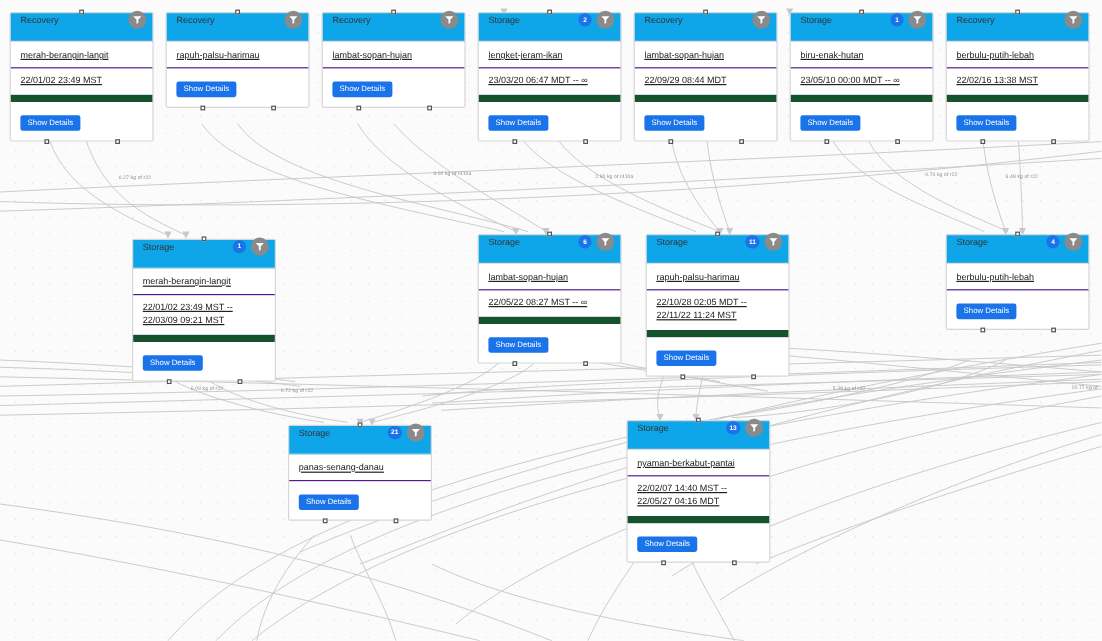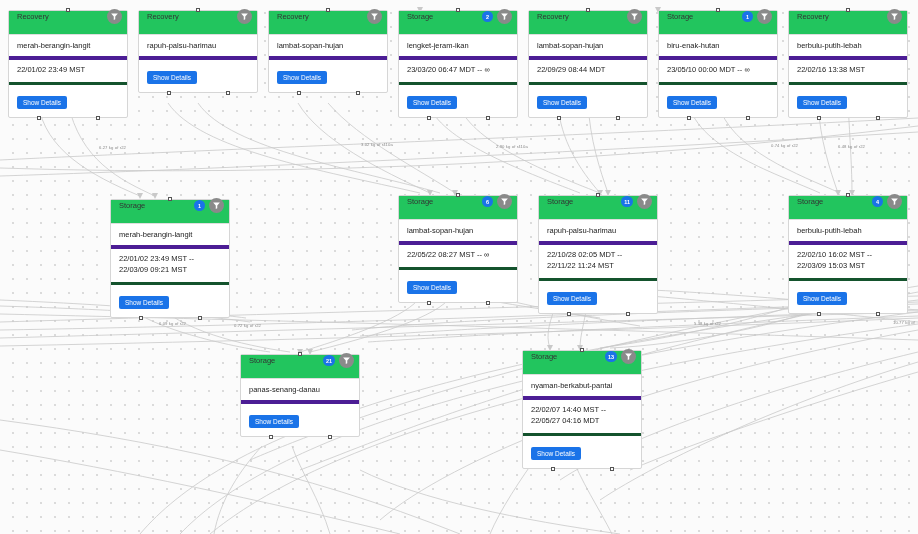--- a/index.html
+++ b/index.html
@@ -27,21 +27,21 @@
     position:absolute;
     width:120px;
     background:#ffffff;
     border:1px solid #d6d6d6;
     border-radius:2px;
     box-shadow:0 0 0 0 rgba(0,0,0,0);
   }
   .node-head {
     display:flex;
     align-items:center;
-    background:#22c55e;
+    background:#0ea5e9;
     border-bottom:1px solid #dedede;
     height:24px;
     padding:0 5px 12px 8px;
     gap:4px;
     justify-content:flex-end;
   }
   .node-type {
     font-size:7.5px;
     color:#333;
     flex:1;
@@ -65,29 +65,31 @@
     border-radius:50%;
     background:#8a8a8a;
     display:flex; align-items:center; justify-content:center;
     flex:0 0 auto;
   }
   .filter-btn svg { display:block; }
   .node-name {
     font-size:7.5px;
     color:#222;
     padding:6px 8px;
-    border-bottom:4px solid #4c1d95;
+    border-bottom:1px solid #4c1d95;
     white-space:nowrap;
+    text-decoration:underline;
   }
   .node-time {
     font-size:7.5px;
     color:#222;
     padding:5px 8px 6px 8px;
-    border-bottom:3px solid #14532d;
+    border-bottom:6px solid #14532d;
     line-height:1.45;
+    text-decoration:underline;
   }
   .node-foot { padding:6px 8px 8px 8px; }
   .show-details {
     display:inline-block;
     background:#1a73e8;
     color:#fff;
     font-size:6.5px;
     padding:3px 6px;
     border-radius:2px;
     border:none;
@@ -395,21 +397,20 @@
     <div class="node-head">
       <span class="node-type">Storage</span>
       <span class="badge">4</span>
       <span class="filter-btn">
         <svg width="9" height="9" viewBox="0 0 24 24" fill="#ffffff">
           <path d="M3 4h18l-7 8v7l-4 2v-9z"></path>
         </svg>
       </span>
     </div>
     <div class="node-name">berbulu-putih-lebah</div>
-    <div class="node-time">22/02/10 16:02 MST --<br>22/03/09 15:03 MST</div>
     <div class="node-foot">
       <button class="show-details">Show Details</button>
     </div>
     <div class="handle bot bl"></div>
     <div class="handle bot br"></div>
   </div>
       <div class="node" style="left: 240px; top: 354px;">
     <div class="handle top"></div>
     <div class="node-head">
       <span class="node-type">Storage</span>

